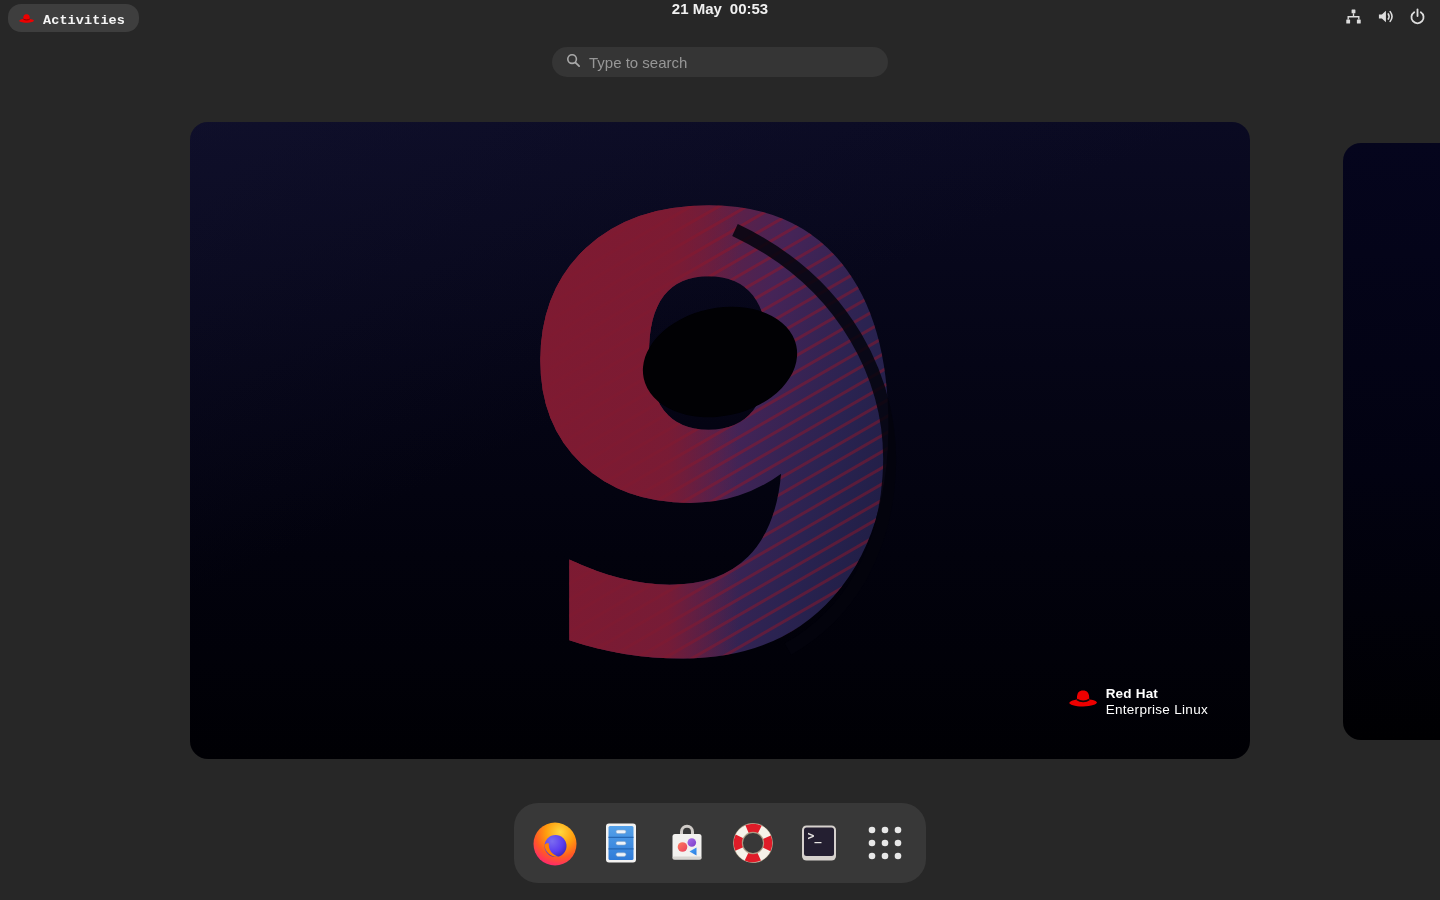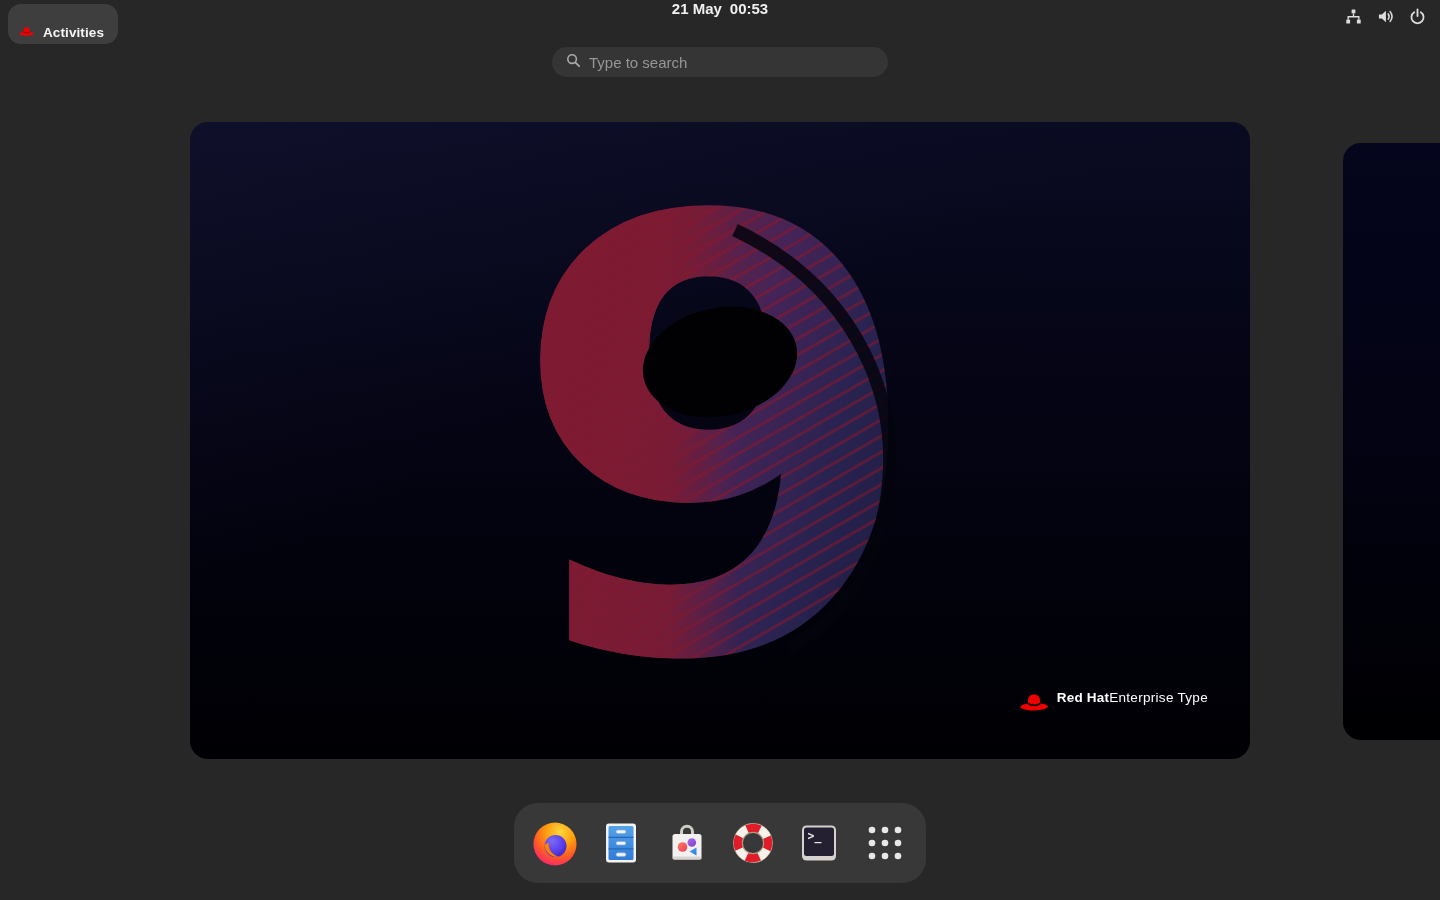--- a/index.html
+++ b/index.html
@@ -13,23 +13,24 @@
   }
   .desktop { position: relative; width: 1440px; height: 900px; }
 
   
   .topbar {
     position: absolute; top: 0; left: 0; right: 0; height: 32px;
   }
   .activities-pill {
     position: absolute; left: 8px; top: 4px; height: 24px;
     display: flex; align-items: center; gap: 8px;
-    padding: 16px 14px 0 10px;
+    padding: 4px 14px 0 10px;
     background: #3e3e3e; border-radius: 13px;
     cursor: pointer;
+    font-family: Liberation Mono, monospace;
   }
   .activities-pill .label {
     color: #f5f5f5; font-size: 13.5px; font-weight: 700; letter-spacing: .1px;
   }
   .clock {
     position: absolute; left: 50%; top: 0; transform: translateX(-50%);
     height: 32px; display: flex; align-items: flex-start; gap: 8px;
     color: #f0f0f0; font-size: 15px; font-weight: 700;
     cursor: pointer;
   }
@@ -70,21 +71,21 @@
     position: absolute; inset: 0;
     background: linear-gradient(180deg, #05051d 0%, #020211 55%, #000002 100%);
   }
   .wallpaper svg.nine { position: absolute; left: 0; top: 0; }
 
   .rh-logo {
     position: absolute; right: 42px; bottom: 42px;
     display: flex; align-items: flex-start; gap: 7px;
   }
   .rh-logo .hat { margin-top: 2px; }
-  .rh-text { display: flex; flex-direction: row; }
+  .rh-text { display: flex; flex-direction: column; }
   .rh-text .l1 { color: #ffffff; font-size: 13.5px; font-weight: 700; line-height: 16px; letter-spacing: .2px; }
   .rh-text .l2 { color: #ffffff; font-size: 13.5px; font-weight: 400; line-height: 15px; letter-spacing: .3px; }
 
   
   .dock {
     position: absolute; top: 803px; left: 50%; transform: translateX(-50%);
     height: 80px; border-radius: 24px; background: #383838;
     display: flex; align-items: center; gap: 18px; padding: 0 17px;
   }
   .dock-item {
@@ -180,21 +181,21 @@
 
       <div class="rh-logo">
         <span class="hat">
           <svg width="32" height="21" viewBox="0 0 17 11">
             <path d="M 1.2,7.7 C 2.6,6.4 4.6,6.1 5.3,6.05 C 5.1,2.2 6.5,1.2 8.5,1.2 C 10.6,1.2 12.05,2.3 11.8,6.05 C 13.5,6.15 15.2,6.6 15.9,7.5 C 16.0,8.5 13.0,9.7 8.5,9.7 C 4.0,9.7 1.2,8.6 1.2,7.7 Z" fill="#ee0000"></path>
             <path d="M 5.3,6.05 C 7.2,7.35 10.2,7.25 11.8,6.05" stroke="#150a0a" stroke-width="0.9" fill="none"></path>
           </svg>
         </span>
         <span class="rh-text">
           <span class="l1">Red Hat</span>
-          <span class="l2">Enterprise Type</span>
+          <span class="l2">Enterprise Linux</span>
         </span>
       </div>
     </div>
   </div>
 
   <div class="workspace-card workspace-next">
     <div class="wallpaper-next"></div>
   </div>
 
   <div class="dock">

